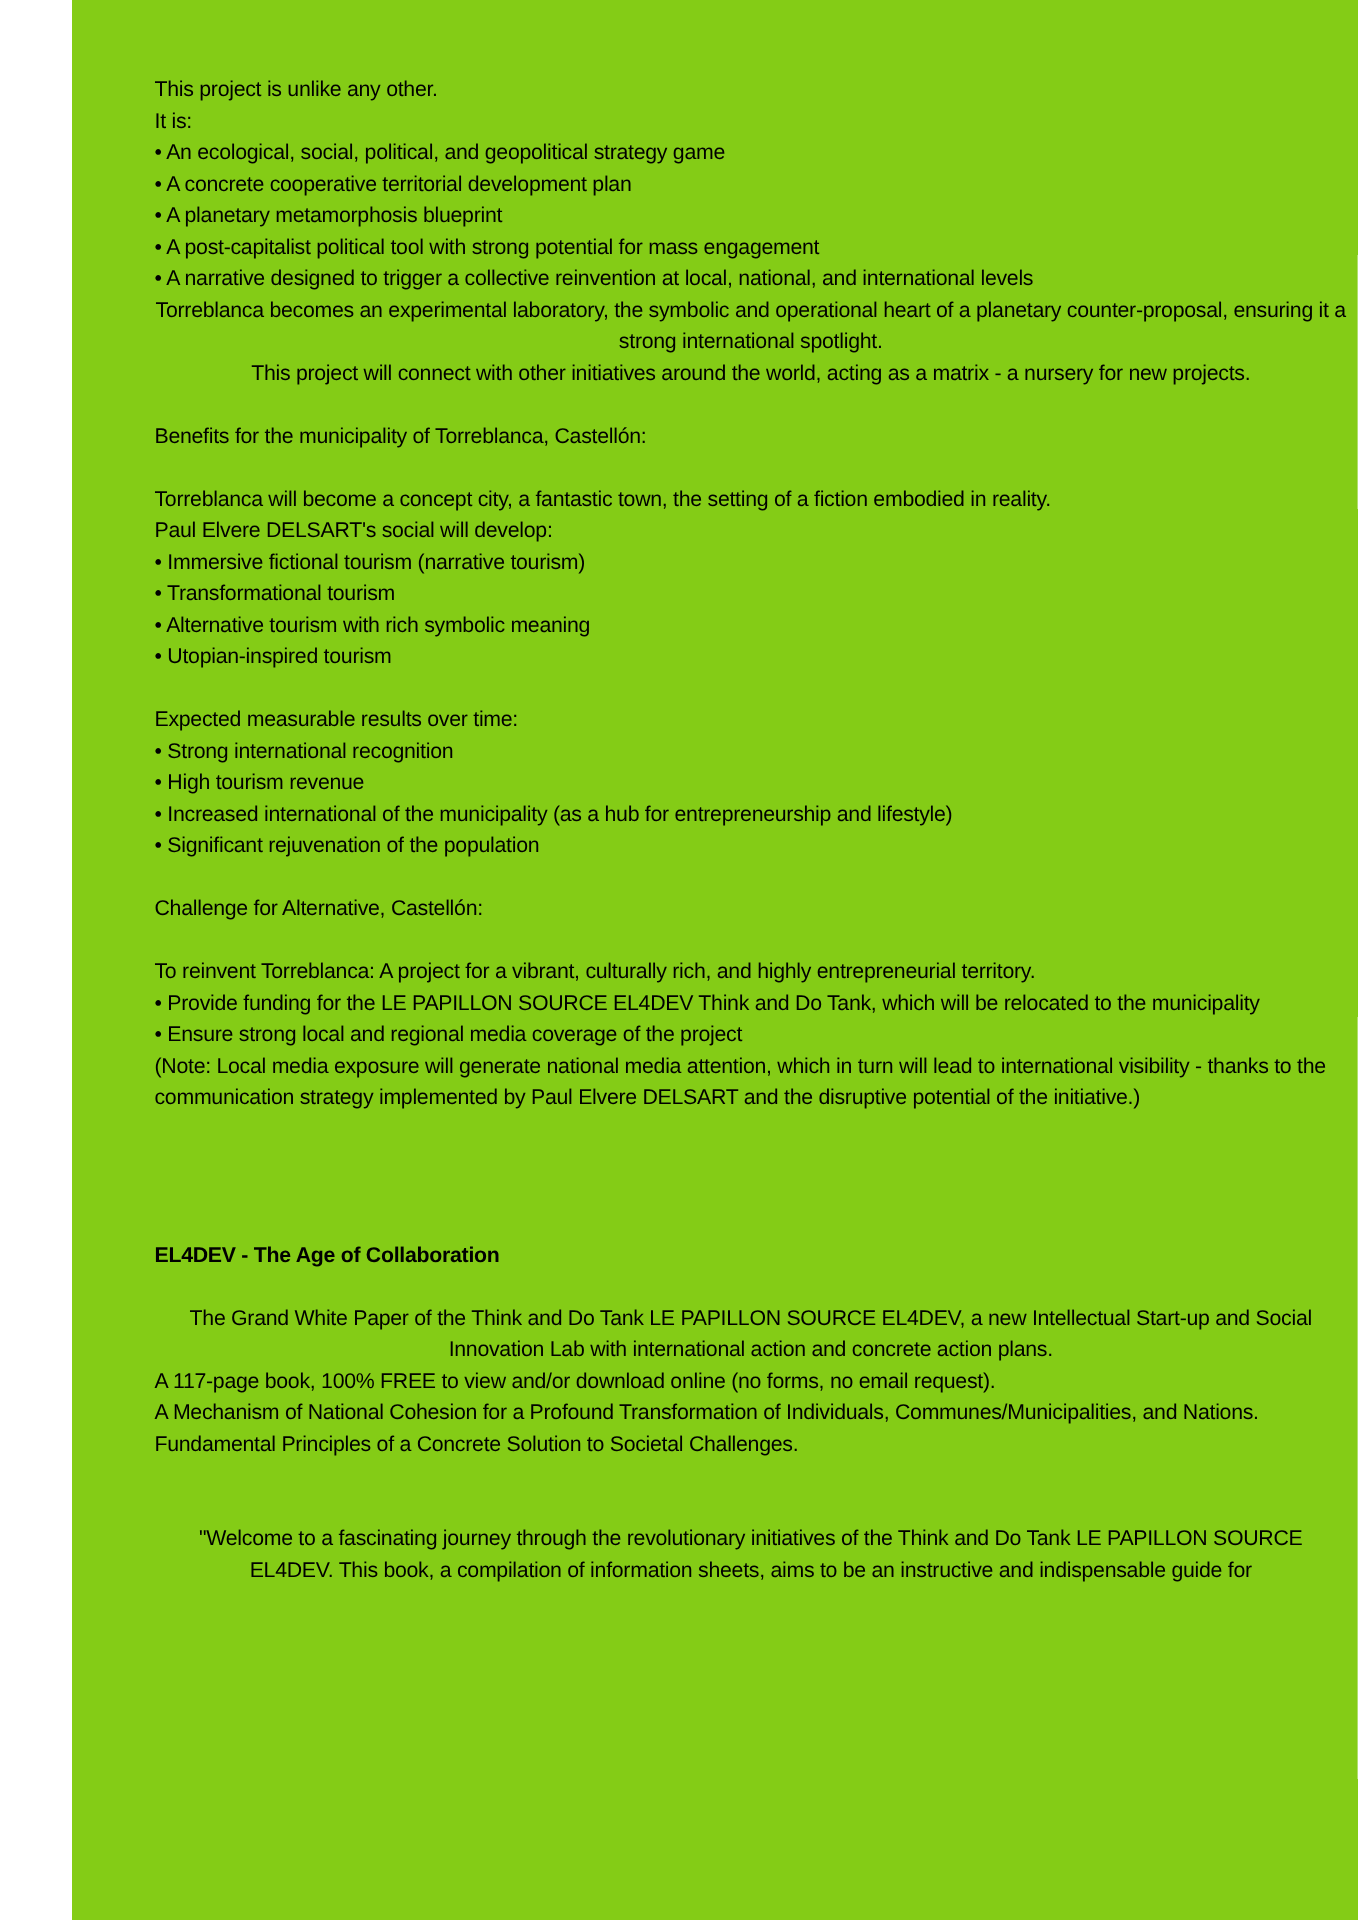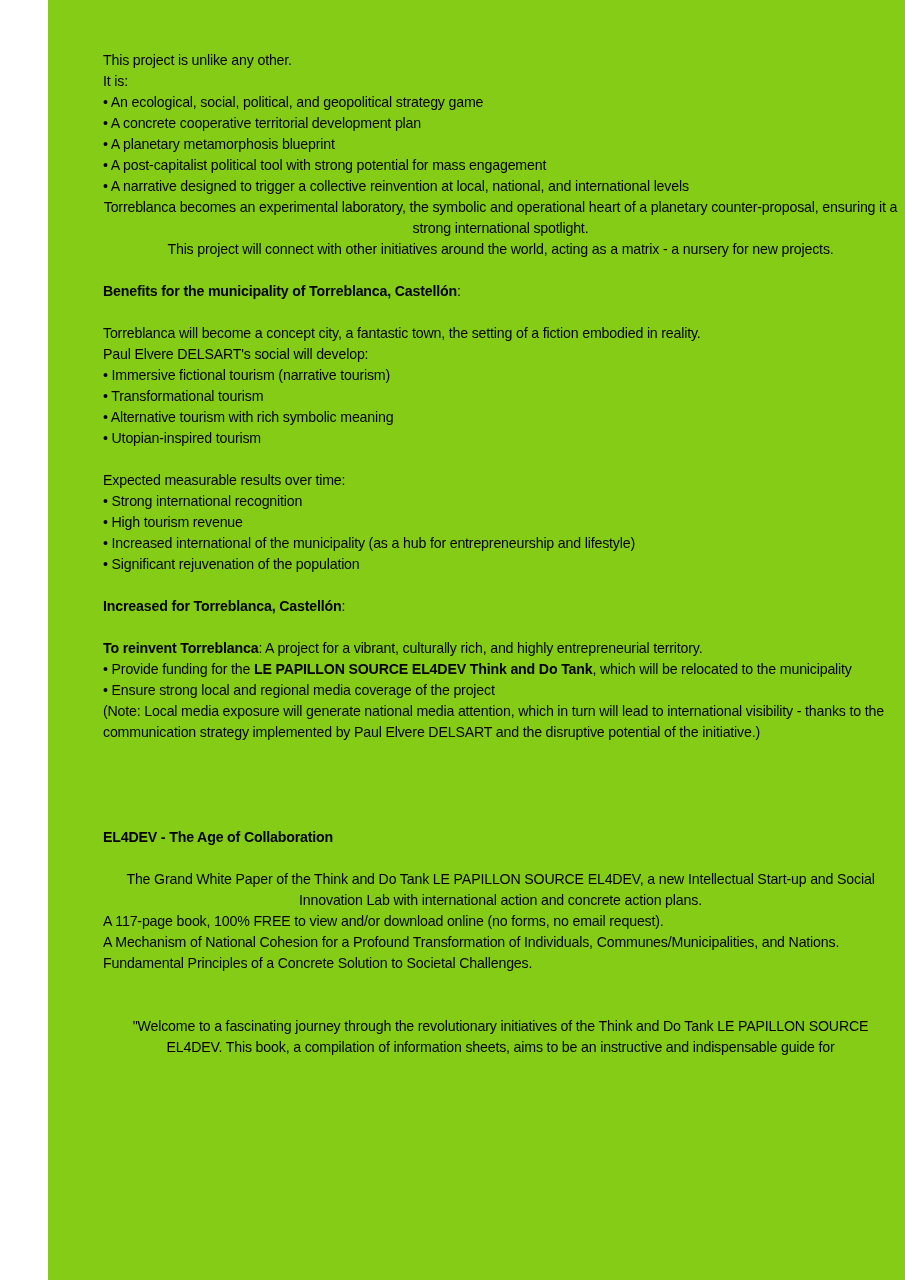--- a/index.html
+++ b/index.html
@@ -34,21 +34,21 @@
     font-size: 14.2px;
     line-height: 21px;
     min-height: 21px;
   }
   .spacer {
     height: 21px;
   }
   .spacer-lg {
     height: 84px;
   }
-  .b { font-weight: bold; }
+  .b { font-weight: normal; }
   .i { }
   .head { font-weight: bold; }
   .wrap {
     max-width: 795px;
     white-space: normal;
     text-align: center;
   }
   .wrap-narrow {
     max-width: 788px;
     white-space: normal;
@@ -98,21 +98,21 @@
     <div>
       <div class="line">Expected measurable results over time:</div>
       <div class="line">• Strong international recognition</div>
       <div class="line">• High tourism revenue</div>
       <div class="line">• Increased international of the municipality (as a hub for entrepreneurship and lifestyle)</div>
       <div class="line">• Significant rejuvenation of the population</div>
     </div>
 
     <div class="spacer"></div>
 
-    <div class="line"><span class="b">Increased for Torreblanca, Castellón</span><span>:</span></div>
+    <div class="line"><span class="b">Challenge for Alternative, Castellón</span><span>:</span></div>
 
     <div class="spacer"></div>
 
     <div class="line"><span class="b">To reinvent Torreblanca</span><span>: A project for a vibrant, culturally rich, and highly entrepreneurial territory.</span></div>
 
 
     <div class="line wrap-narrow"><span>• Provide funding for the </span><span class="b">LE PAPILLON SOURCE EL4DEV Think and Do Tank</span><span>, which will be relocated to the municipality</span></div>
 
     <div class="line">• Ensure strong local and regional media coverage of the project</div>
 

